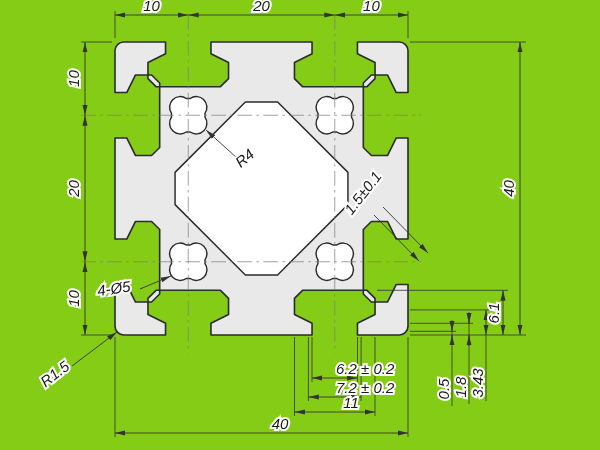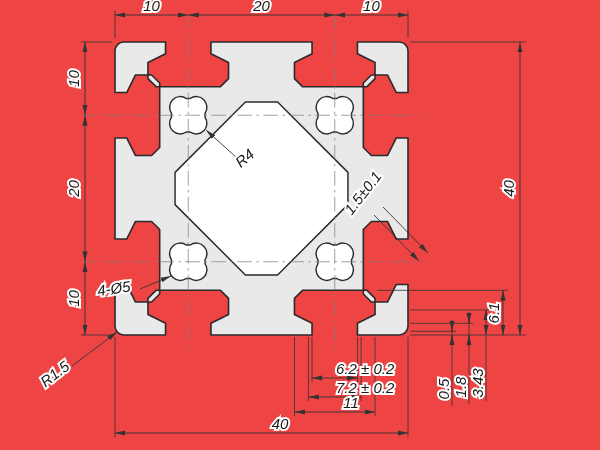--- a/index.html
+++ b/index.html
@@ -1,16 +1,16 @@
 <!DOCTYPE html>
 <html><head>
 <meta charset="utf-8">
 <style>
   html,body{margin:0;padding:0;background:#ffffff;}
-  .stage{width:600px;height:450px;background:#ef4444;position:relative;overflow:hidden;}
+  .stage{width:600px;height:450px;background:#84cc16;position:relative;overflow:hidden;}
   svg{display:block;}
   .outline{fill:#e9e9e9;stroke:#2b2b2b;stroke-width:.22;stroke-linejoin:round;}
   .cut{fill:#ffffff;stroke:#2b2b2b;stroke-width:.2;stroke-linejoin:round;}
   .cl{stroke:#808080;stroke-width:.1;fill:none;stroke-dasharray:2 .6 .35 .6;}
   .dim{stroke:#333;stroke-width:.9;fill:none;}
   .ext{stroke:#333;stroke-width:.8;fill:none;}
   .lead{stroke:#333;stroke-width:.9;fill:none;}
   text.lbl{font-family:"Liberation Sans",sans-serif;font-style:italic;font-size:15px;
            fill:#1a1a1a;stroke:#fff;stroke-width:4px;paint-order:stroke;}
   .mid{text-anchor:middle;}

